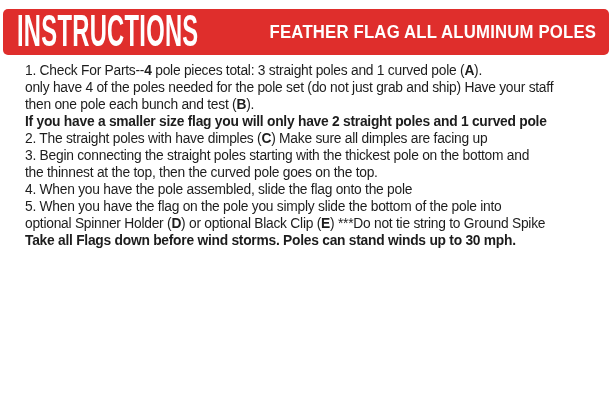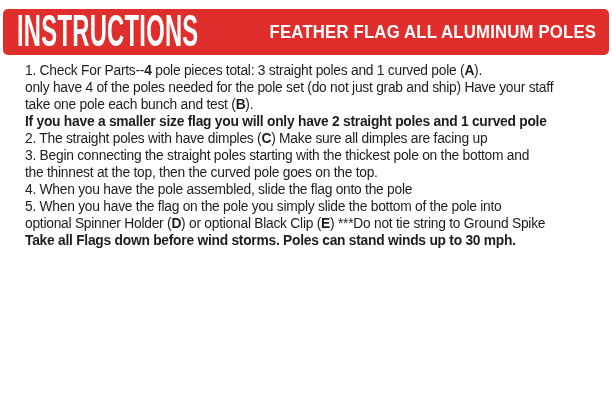--- a/index.html
+++ b/index.html
@@ -55,21 +55,21 @@
 <div class="sheet">
 
   <div class="header">
     <div class="title">INSTRUCTIONS</div>
     <div class="subtitle">FEATHER FLAG ALL ALUMINUM POLES</div>
   </div>
 
   <div class="copy">
       <div class="line"><span>1. Check For Parts--</span><span class="b">4</span><span> pole pieces total: 3 straight poles and 1 curved pole (</span><span class="b">A</span><span>).</span></div>
       <div class="line"><span>only have 4 of the poles needed for the pole set (do not just grab and ship) Have your staff</span></div>
-      <div class="line"><span>take one pole each bunch and test (</span><span class="b">B</span><span>).</span></div>
+      <div class="line"><span>then one pole each bunch and test (</span><span class="b">B</span><span>).</span></div>
       <div class="line"><span class="b">If you have a smaller size flag you will only have 2 straight poles and 1 curved pole</span></div>
       <div class="line"><span>2. The straight poles with have dimples (</span><span class="b">C</span><span>) Make sure all dimples are facing up</span></div>
       <div class="line"><span>3. Begin connecting the straight poles starting with the thickest pole on the bottom and</span></div>
       <div class="line"><span>the thinnest at the top, then the curved pole goes on the top.</span></div>
       <div class="line"><span>4. When you have the pole assembled, slide the flag onto the pole</span></div>
       <div class="line"><span>5. When you have the flag on the pole you simply slide the bottom of the pole into</span></div>
       <div class="line"><span>optional Spinner Holder (</span><span class="b">D</span><span>) or optional Black Clip (</span><span class="b">E</span><span>) ***Do not tie string to Ground Spike</span></div>
       <div class="line"><span class="b">Take all Flags down before wind storms. Poles can stand winds up to 30 mph.</span></div>
     </div>
 

